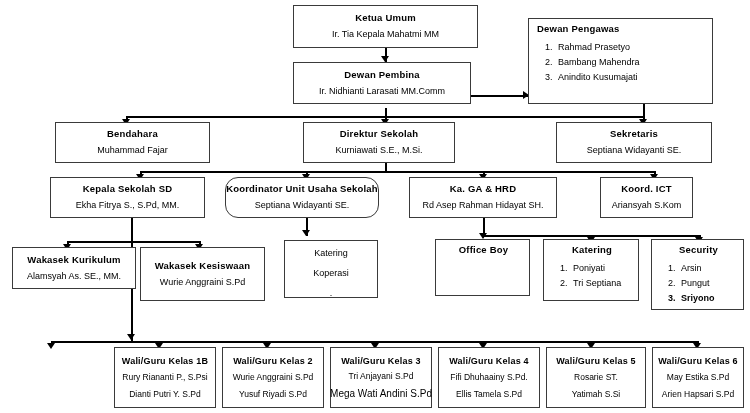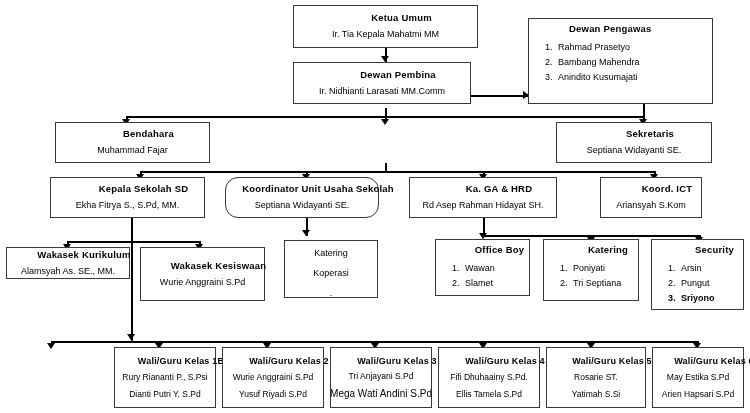--- a/index.html
+++ b/index.html
@@ -29,21 +29,20 @@
     color: #000000;
     z-index: 5;
   }
   .box .title {
     font-weight: bold;
     font-size: 9.5px;
     letter-spacing: 0.2px;
     text-align: center;
     line-height: 1.15;
     white-space: nowrap;
-    margin-left: 32px;
   }
   .box .sub {
     font-size: 9px;
     text-align: center;
     line-height: 1.15;
     white-space: nowrap;
     margin-top: 5px;
   }
   .box.listbox {
     align-items: flex-start;
@@ -208,20 +207,24 @@
   <div class="box" style="left:293px; top:62px; width:178px; height:42px;">
     <div class="title">Dewan Pembina</div>
     <div class="sub">Ir. Nidhianti Larasati MM.Comm</div>
   </div>
 
   <div class="box" style="left:55px; top:122px; width:155px; height:41px;">
     <div class="title">Bendahara</div>
     <div class="sub">Muhammad Fajar</div>
   </div>
 
+  <div class="box" style="left:303px; top:122px; width:152px; height:41px;">
+    <div class="title">Direktur Sekolah</div>
+    <div class="sub">Kurniawati S.E., M.Si.</div>
+  </div>
 
   <div class="box" style="left:556px; top:122px; width:156px; height:41px;">
     <div class="title">Sekretaris</div>
     <div class="sub">Septiana Widayanti SE.</div>
   </div>
 
   <div class="box" style="left:50px; top:177px; width:155px; height:41px;">
     <div class="title">Kepala Sekolah SD</div>
     <div class="sub">Ekha Fitrya S., S.Pd, MM.</div>
   </div>
@@ -229,47 +232,43 @@
   <div class="box" style="left:225px; top:177px; width:154px; height:41px;border-radius:13px;">
     <div class="title">Koordinator Unit Usaha Sekolah</div>
     <div class="sub">Septiana Widayanti SE.</div>
   </div>
 
   <div class="box" style="left:409px; top:177px; width:148px; height:41px;">
     <div class="title">Ka. GA &amp; HRD</div>
     <div class="sub">Rd Asep Rahman Hidayat SH.</div>
   </div>
 
-  <div class="box" style="left:600px; top:177px; width:102px; height:41px;">
+  <div class="box" style="left:600px; top:177px; width:93px; height:41px;">
     <div class="title">Koord. ICT</div>
     <div class="sub">Ariansyah S.Kom</div>
   </div>
 
-  <div class="box" style="left:6px; top:247px; width:124px; height:32px;">
+  <div class="box" style="left:12px; top:247px; width:124px; height:42px;">
     <div class="title">Wakasek Kurikulum</div>
     <div class="sub">Alamsyah As. SE., MM.</div>
   </div>
 
   <div class="box" style="left:140px; top:247px; width:125px; height:54px;">
     <div class="title">Wakasek Kesiswaan</div>
     <div class="sub">Wurie Anggraini S.Pd</div>
   </div>
 
   <div class="box plainlist" style="left:284px; top:240px; width:94px; height:58px;">
     <div class="row">Katering</div>
     <div class="row">Koperasi</div>
     <div class="row">.</div>
   </div>
 
   <div class="box listbox centered-title" style="left:435px; top:239px; width:95px; height:57px;">
     <div class="title">Office Boy</div>
-    <ol>
-      <li>Wawan</li>
-      <li>Slamet</li>
-    </ol>
   </div>
 
   <div class="box listbox centered-title" style="left:543px; top:239px; width:96px; height:62px;">
     <div class="title">Katering</div>
     <ol>
       <li>Poniyati</li>
       <li>Tri Septiana</li>
     </ol>
   </div>
 

